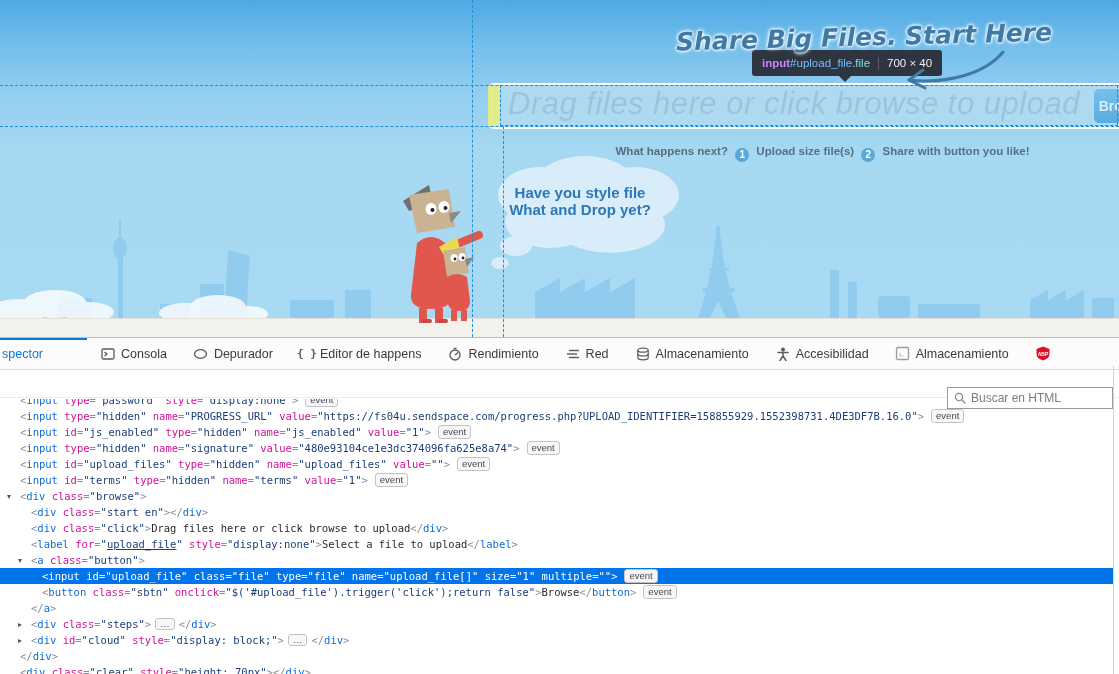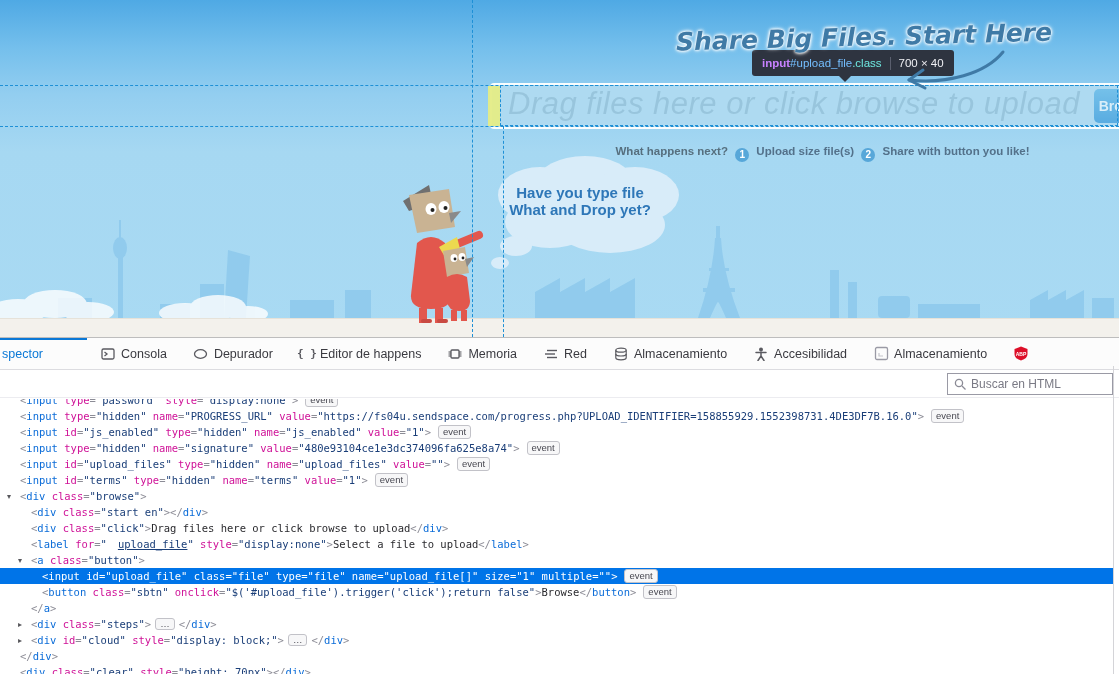--- a/index.html
+++ b/index.html
@@ -51,33 +51,33 @@
   .headline-arrow { position:absolute; left:885px; top:46px; }
 
   
   .devtools { position:absolute; left:0; top:337px; width:1119px; height:337px; background:#fff; border-top:1px solid #bdbdbd; }
   .tabbar { position:relative; display:flex; align-items:center; height:32px; background:#fcfcfc; border-bottom:1px solid #dcdce0; }
   .tab { position:relative; display:flex; align-items:center; height:32px; padding:0 13px; font-size:12.5px; color:#3a3a40; cursor:default; white-space:nowrap; }
   .tab .ticon { display:inline-flex; width:16px; height:14px; margin-right:5px; align-items:center; justify-content:center; }
   .tab.active { color:#0a78d6; padding-left:2px; padding-right:44px; }
   .tab.active::before { content:""; position:absolute; left:0; right:0; top:0; height:2px; background:#0a78d6; }
   .toolbar { position:relative; height:28px; background:#fff; border-bottom:1px solid #ececf0; }
-  .searchbox { position:absolute; right:6px; top:3px; width:166px; height:22px; border:1px solid #9a9aa5; background:#fff;
+  .searchbox { position:absolute; right:6px; top:17px; width:166px; height:22px; border:1px solid #9a9aa5; background:#fff;
     display:flex; align-items:center; padding:0 6px; }
   .searchbox input { border:none; outline:none; width:130px; font-size:12px; color:#3a3a40; font-family:"Liberation Sans",sans-serif; }
   .searchbox input::placeholder { color:#7a7a85; }
   .panel-edge { position:absolute; right:5px; top:28px; bottom:0; width:0; border-left:1px solid #d4d4d8; }
 
   .tree { position:absolute; left:0; top:61px; width:1114px; height:276px; overflow:hidden;
     font-family:"DejaVu Sans Mono", monospace; font-size:10.5px; color:#2a2a2e; }
   .mline { position:relative; line-height:16px; white-space:pre; }
   .mline.clip { margin-top:-7px; }
   .expander { position:absolute; top:1px; font-size:8px; color:#57575c; font-family:"DejaVu Sans",sans-serif; }
   .tk-p { color:#8c8c96; } .tk-t { color:#0b6cd8; } .tk-a { color:#cf1197; } .tk-v { color:#1a3e78; }
-  .tk-u { color:#1a3e78; text-decoration:underline;margin-left:11px; } .tk-x { color:#2a2a2e; }
+  .tk-u { color:#1a3e78; text-decoration:underline; } .tk-x { color:#2a2a2e; }
   .tk-b, .tk-d { display:inline-block; font-family:"Liberation Sans",sans-serif; font-size:9.5px; color:#484851;
     background:#f7f7f8; border:1px solid #c2c2c8; border-radius:3px; padding:0 4px; margin-left:7px;
     line-height:12px; vertical-align:1px; }
   .tk-d { margin:0 4px; line-height:10px; }
   .mline.sel { background:#0074e8; }
   .mline.sel .tk-p, .mline.sel .tk-t, .mline.sel .tk-a, .mline.sel .tk-v, .mline.sel .tk-u, .mline.sel .tk-x { color:#fff; }
 </style>
 </head>
 <body>
 
@@ -126,21 +126,21 @@
         <ellipse cx="60" cy="45" rx="42" ry="28"></ellipse>
           <ellipse cx="105" cy="32" rx="48" ry="26"></ellipse>
         <ellipse cx="155" cy="45" rx="44" ry="28"></ellipse>
           <ellipse cx="70" cy="72" rx="45" ry="26"></ellipse>
         <ellipse cx="130" cy="75" rx="55" ry="28"></ellipse>
           <ellipse cx="36" cy="96" rx="16" ry="10"></ellipse>
         <ellipse cx="20" cy="113" rx="9" ry="6"></ellipse>
       </g>
     </svg>
     <div class="thought-text">
-      <span>Have you type file</span><br>
+      <span>Have you style file</span><br>
       <span>What and Drop yet?</span>
     </div>
 
     <svg style="position:absolute;left:395px;top:185px;" width="110" height="142" viewBox="0 0 110 142">
       <path d="M50,64 L84,50" stroke="#e2574d" stroke-width="8" stroke-linecap="round" fill="none"></path>
       <path d="M22,58 Q36,46 50,58 L56,110 Q57,124 36,124 Q15,124 16,110 Z" fill="#e2574d"></path>
       <rect x="24" y="123" width="8" height="15" fill="#e2574d"></rect>
         <rect x="40" y="123" width="8" height="15" fill="#e2574d"></rect>
       <rect x="26" y="134" width="11" height="4" rx="2" fill="#c94a42"></rect>
         <rect x="42" y="134" width="11" height="4" rx="2" fill="#c94a42"></rect>
@@ -179,21 +179,21 @@
 
     <div class="guide-h" style="top:85px;"></div>
     <div class="guide-h" style="top:126px;"></div>
     <div class="guide-v" style="left:472px; height:337px;"></div>
     <div class="guide-v" style="left:503px; top:126px; height:211px;"></div>
     <div class="content-highlight"></div>
 
     <div class="node-tooltip">
       <span class="tt-tag">input</span>
         <span class="tt-id">#upload_file</span>
-        <span class="tt-class">.class</span>
+        <span class="tt-class">.file</span>
       <span class="tt-sep"></span>
       <span class="tt-dims">700 × 40</span>
       <span class="tt-arrow"></span>
     </div>
 
     <div class="headline">Share Big Files. Start Here</div>
     <svg class="headline-arrow" width="125" height="50">
       <path d="M118,6 C 100,28 62,38 24,34" stroke="#3f7aa6" stroke-width="3" fill="none" stroke-linecap="round"></path>
       <path d="M24,34 L38,24 M24,34 L40,42" stroke="#3f7aa6" stroke-width="3" fill="none" stroke-linecap="round"></path>
     </svg>
@@ -223,32 +223,26 @@
         </div>
         <div class="tab">
           <span class="ticon">
             <span style="font-family:'DejaVu Sans Mono',monospace;font-size:11px;color:#5a5a60;font-weight:bold;">{ }</span>
           </span>
           <span>Editor de happens</span>
         </div>
         <div class="tab">
           <span class="ticon">
             <svg width="14" height="14">
-              <rect x="3" y="3" width="8" height="8" rx="1" stroke="#5a5a60" stroke-width="1.3" fill="none"></rect>
-              <g stroke="#5a5a60" stroke-width="1.1">
-                <line x1="0.5" y1="5" x2="3" y2="5"></line>
-                <line x1="0.5" y1="7" x2="3" y2="7"></line>
-                <line x1="0.5" y1="9" x2="3" y2="9"></line>
-                <line x1="11" y1="5" x2="13.5" y2="5"></line>
-                <line x1="11" y1="7" x2="13.5" y2="7"></line>
-                <line x1="11" y1="9" x2="13.5" y2="9"></line>
-              </g>
-            </svg>
-          </span>
-          <span>Memoria</span>
+              <circle cx="7" cy="8" r="5" stroke="#5a5a60" stroke-width="1.3" fill="none"></circle>
+              <line x1="7" y1="8" x2="10" y2="5.4" stroke="#5a5a60" stroke-width="1.3"></line>
+              <line x1="5.5" y1="1.5" x2="8.5" y2="1.5" stroke="#5a5a60" stroke-width="1.3"></line>
+            </svg>
+          </span>
+          <span>Rendimiento</span>
         </div>
         <div class="tab">
           <span class="ticon">
             <svg width="14" height="14">
               <g stroke="#5a5a60" stroke-width="1.4">
                 <line x1="3" y1="3.5" x2="13" y2="3.5"></line>
                 <line x1="1" y1="7" x2="11" y2="7"></line>
                 <line x1="3" y1="10.5" x2="13" y2="10.5"></line>
               </g>
             </svg>

